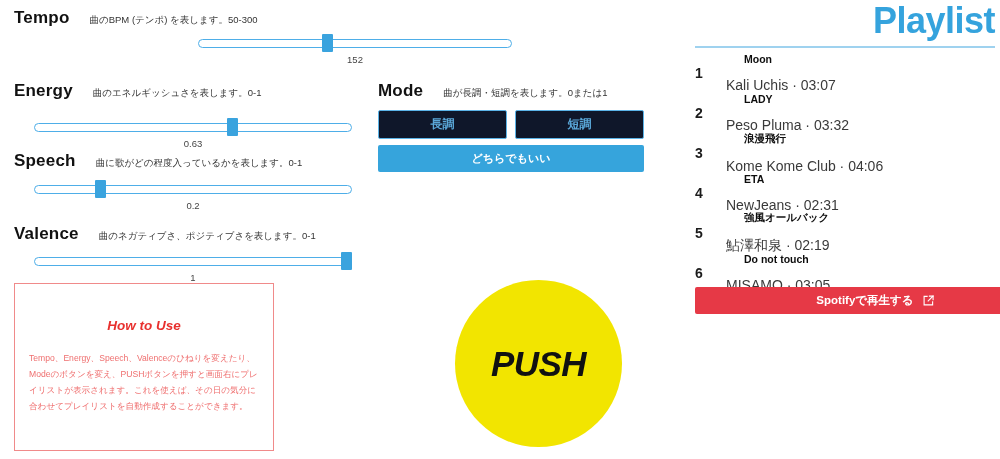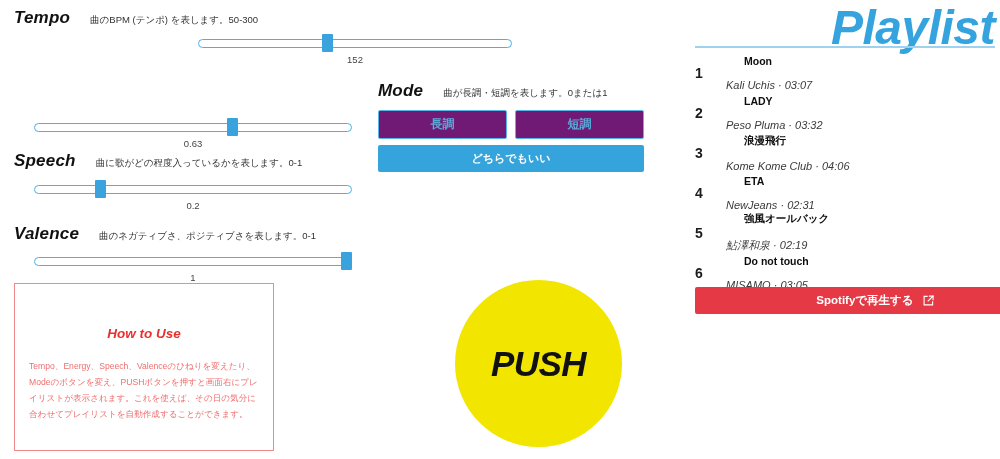--- a/index.html
+++ b/index.html
@@ -14,21 +14,21 @@
     position: relative;
     width: 1000px; height: 459px;
     background: #fff;
   }
 
   
   .controls { position: absolute; left: 0; top: 0; width: 672px; height: 459px; }
 
   .param-head { display: flex; align-items: baseline; }
   .param-name {
-    font-style: italic; font-weight: bold;
+    font-weight: bold;
     font-size: 17px; color: #111; letter-spacing: .2px;
   }
   .param-desc {
     font-size: 9.5px; color: #333; margin-left: 20px;
     font-weight: normal; white-space: nowrap;
   }
 
   
   .slider { position: relative; }
   .track {
@@ -66,36 +66,36 @@
 
   
   #mode-head { position: absolute; left: 378px; top: 81px; }
   .mode-row {
     position: absolute; left: 378px; top: 110px;
     width: 266px; display: flex; gap: 8px;
   }
   .mode-btn {
     flex: 1; height: 29px; line-height: 27px; text-align: center;
     border: 1px solid #5bb4e8; border-radius: 2px;
-    background: #701a75; color: #5aa7d8;
+    background: #0f172a; color: #5aa7d8;
     font-size: 12px; font-weight: bold; cursor: pointer;
   }
   #mode-any {
     position: absolute; left: 378px; top: 145px;
     width: 266px; height: 27px; line-height: 27px; text-align: center;
     background: #36a4dc; color: #fff; border: none; border-radius: 2px;
     font-size: 11px; font-weight: bold; cursor: pointer;
   }
 
   
   #howto {
     position: absolute; left: 14px; top: 283px;
     width: 260px; height: 168px;
     border: 1px solid #f08a8a; background: #fff;
-    padding: 18px 14px;
+    padding: 10px 14px;
   }
   #howto-title {
     text-align: center; color: #e8312f;
     font-style: italic; font-weight: bold; font-size: 13.5px;
     margin-top: 24px;
   }
   #howto-body {
     margin-top: 18px; color: #ef6f6f;
     font-size: 8.6px; line-height: 1.85;
   }
@@ -109,38 +109,38 @@
   }
   #push-label {
     font-size: 35px; font-weight: bold; font-style: italic;
     color: #111; letter-spacing: -0.5px;
   }
 
   
   #playlist-panel { position: absolute; left: 672px; top: 0; width: 328px; height: 459px; }
   #playlist-title {
     position: absolute; right: 5px; top: 0px;
-    font-size: 48px; font-weight: bold; font-style: italic;
+    font-size: 36px; font-weight: bold; 
     color: #35a3dd; letter-spacing: -0.5px;
   }
   #playlist-divider {
     position: absolute; left: 23px; top: 46px; width: 300px;
     height: 2px; background: #9fd2ef;
   }
   #track-list { position: absolute; left: 23px; top: 56px; width: 300px; }
   .track-row {
     display: flex; align-items: center;
     height: 33px; margin-bottom: 7px; cursor: pointer;
   }
   .track-index {
     width: 31px; font-size: 14px; font-weight: bold; color: #1b1b1b;
   }
   .track-meta { display: flex; flex-direction: column; justify-content: center; }
   .track-title { font-size: 10.5px; font-weight: bold; color: #0d0d0d; padding-left: 18px; }
-  .track-sub { font-size: 11px; color: #3a3a3a; margin-top: 12px; font-style: italic; }
+  .track-sub { font-size: 14px; color: #3a3a3a; margin-top: 12px; }
 
   #spotify-button {
     position: absolute; left: 23px; top: 287px;
     width: 360px; height: 27px;
     background: #e63946; border: none; border-radius: 2px;
     color: #fff; font-size: 11.5px; font-weight: bold;
     display: flex; align-items: center; justify-content: center; gap: 9px;
     cursor: pointer;
   }
   #external-link-icon { display: inline-flex; }
@@ -155,20 +155,24 @@
     <div class="param-head" id="tempo-head">
       <span class="param-name">Tempo</span>
       <span class="param-desc">曲のBPM (テンポ) を表します。50-300</span>
     </div>
     <div class="slider" id="tempo-slider">
       <div class="track"></div>
       <div class="thumb" style="left: calc(41% - 4.51px);"></div>
       <div class="slider-value">152</div>
     </div>
 
+    <div class="param-head" id="energy-head">
+      <span class="param-name">Energy</span>
+      <span class="param-desc">曲のエネルギッシュさを表します。0-1</span>
+    </div>
     <div class="slider" id="energy-slider">
       <div class="track"></div>
       <div class="thumb" style="left: calc(63% - 6.93px);"></div>
       <div class="slider-value">0.63</div>
     </div>
 
     <div class="param-head" id="speech-head">
       <span class="param-name">Speech</span>
       <span class="param-desc">曲に歌がどの程度入っているかを表します。0-1</span>
     </div>

